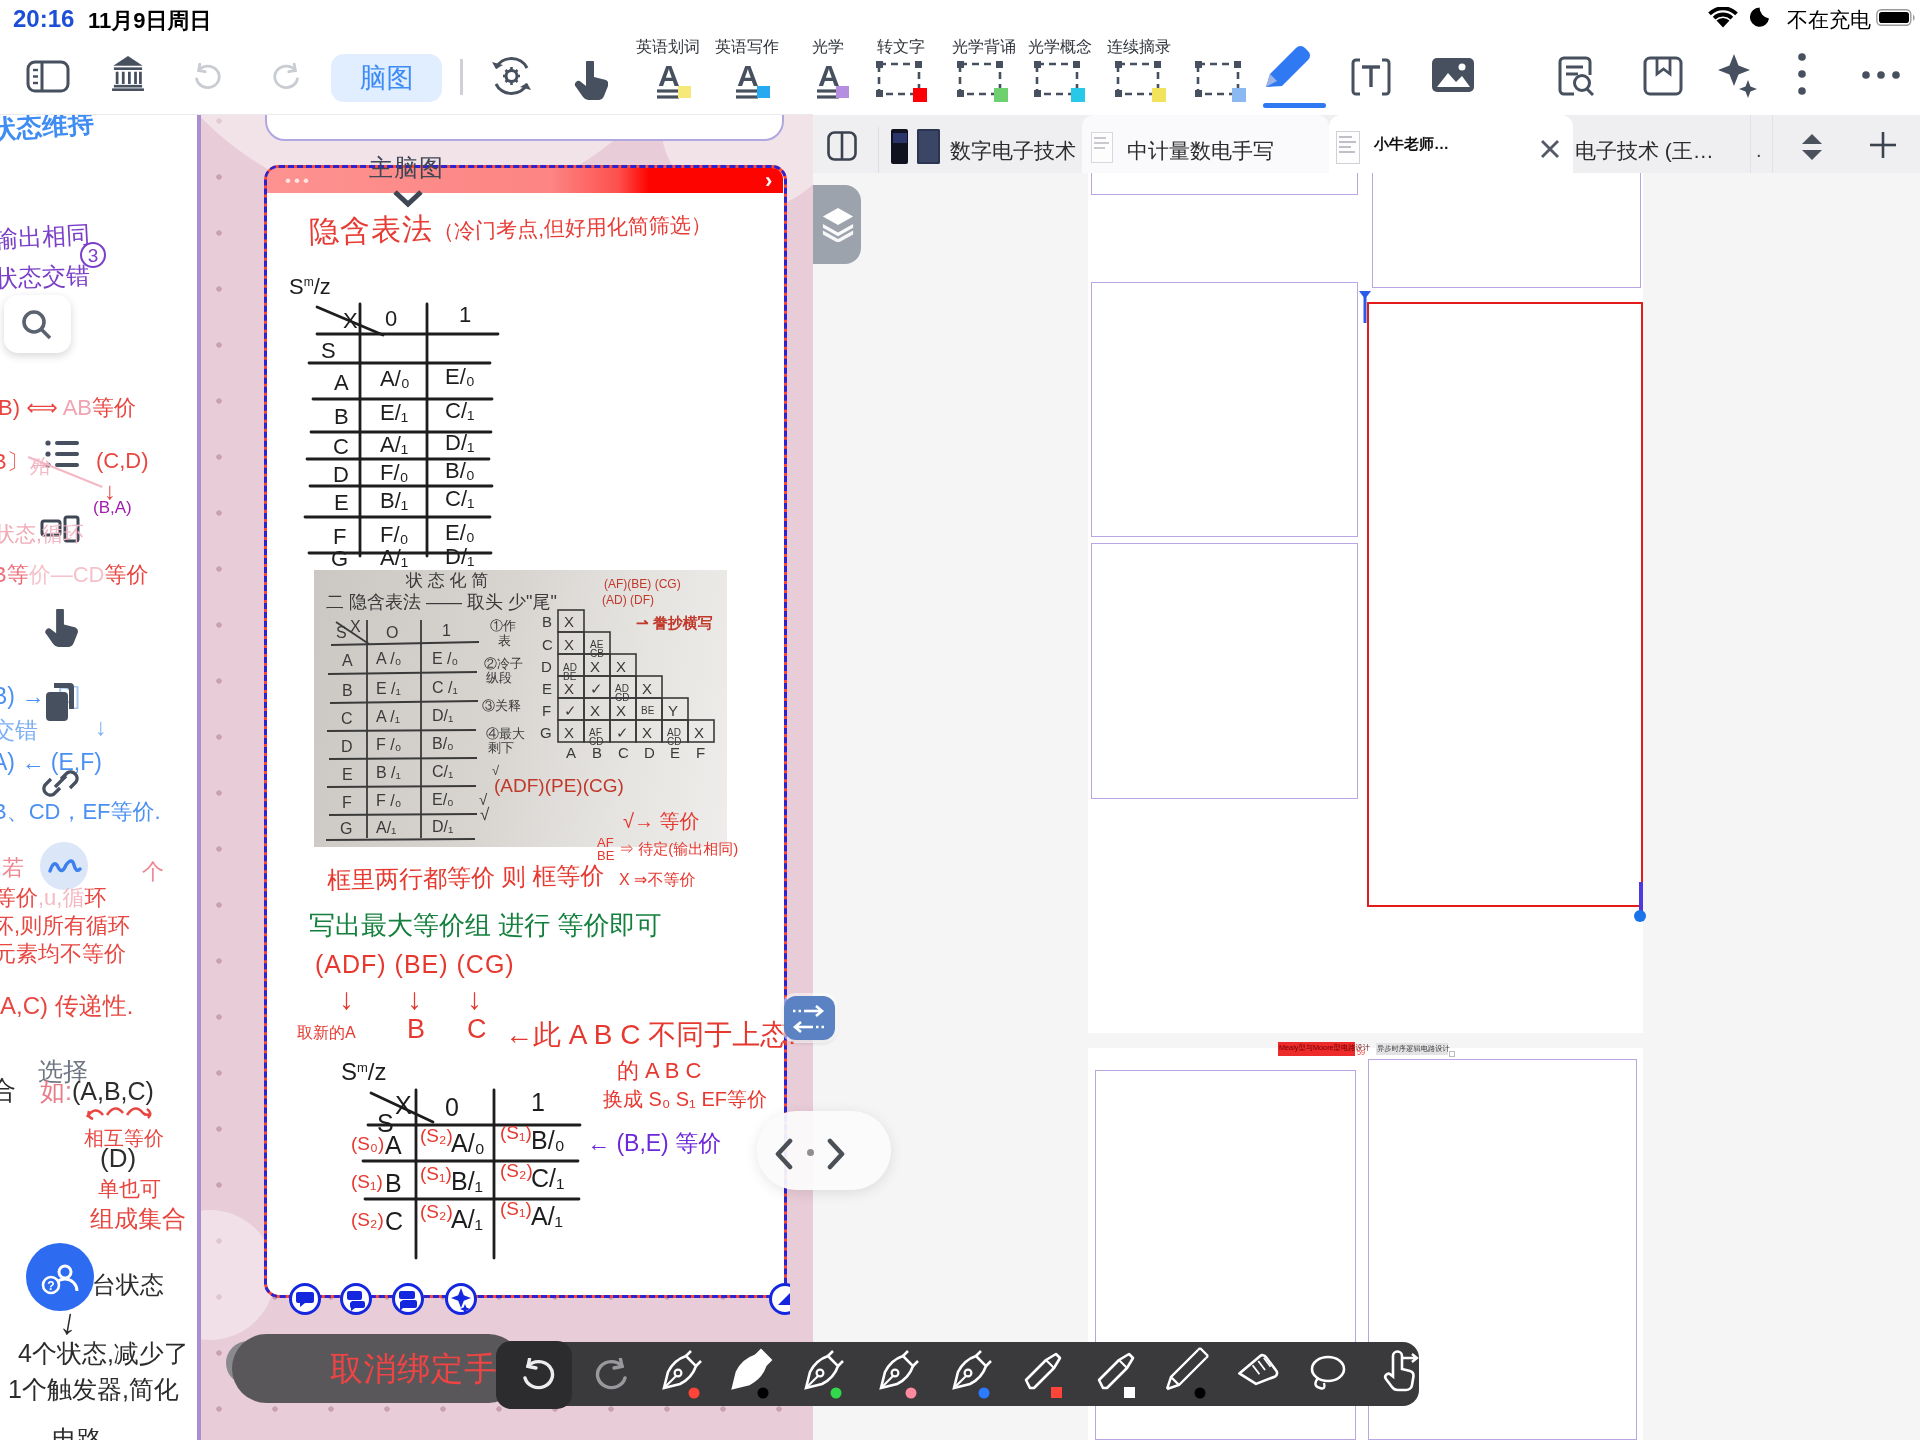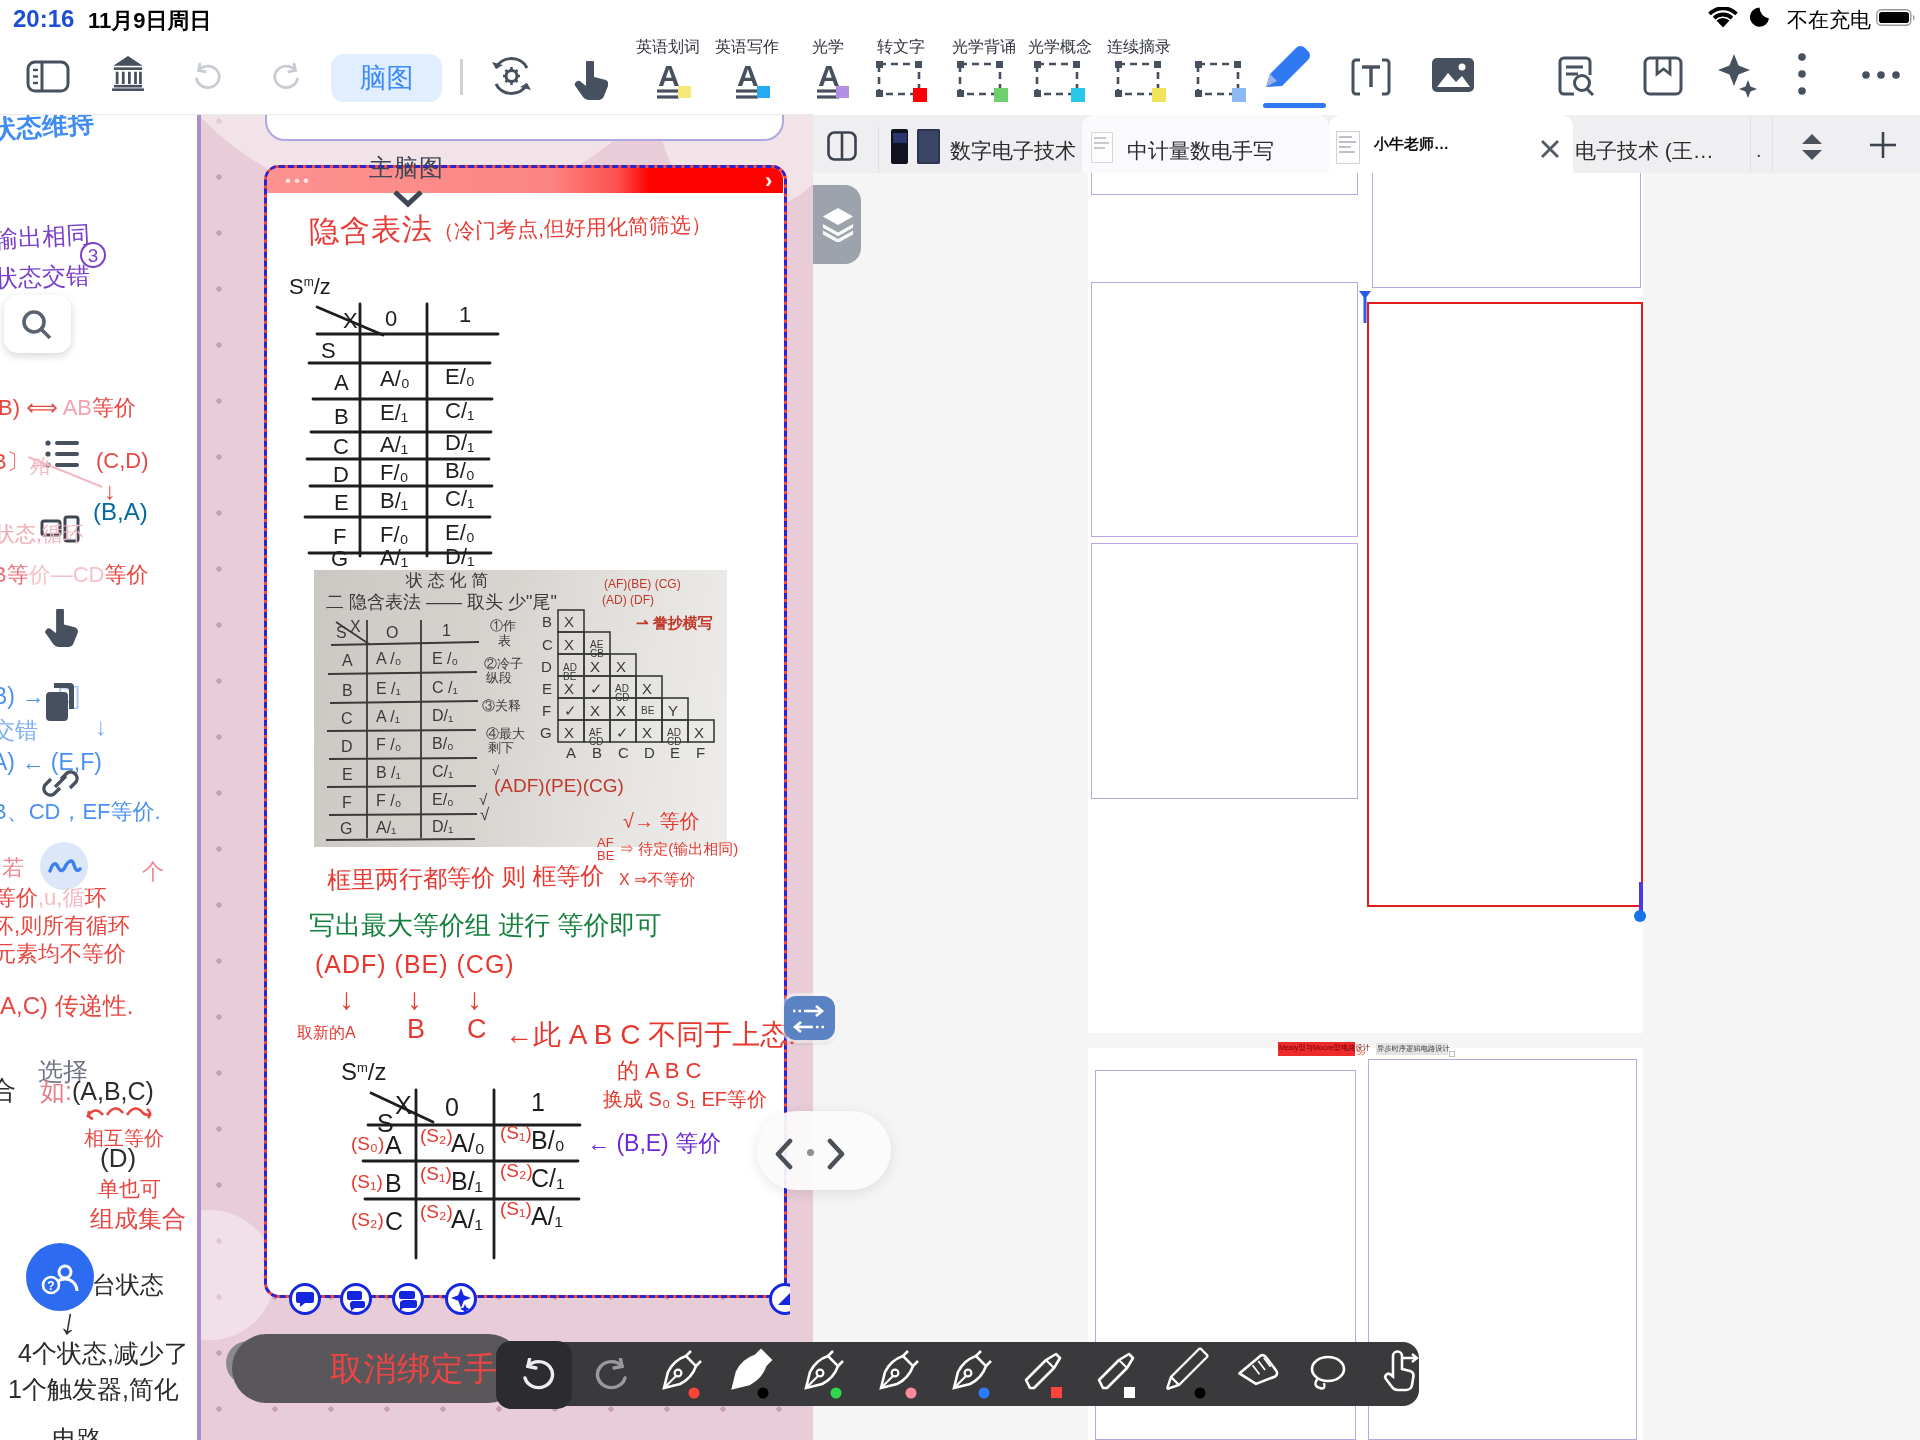--- a/index.html
+++ b/index.html
@@ -230,21 +230,21 @@
         <circle cx="4" cy="17" r="2.6"></circle>
         <circle cx="4" cy="28" r="2.6"></circle>
         <rect x="11" y="4" width="24" height="4" rx="2"></rect>
         <rect x="11" y="15" width="24" height="4" rx="2"></rect>
         <rect x="11" y="26" width="24" height="4" rx="2"></rect>
       </g>
     </svg>
   <div class="a" style="left:-8px;top:332px;font-size:22px;color:#e84741">B〕<span style="color:#f0aab8">→</span></div>
   <div class="a" style="left:96px;top:333px;font-size:22px;color:#e84741">(C,D)</div>
   <div class="a" style="left:104px;top:362px;font-size:24px;color:#e84741">↓</div>
-  <div class="a" style="left:93px;top:383px;font-size:24px;color:#0369a1">(B,A)</div>
+  <div class="a" style="left:93px;top:383px;font-size:17px;color:#a21caf">(B,A)</div>
   <div class="a" style="left:20px;top:355px;width:80px;height:30px;border-top:2px solid #f3b8c4;transform:rotate(22deg)"></div>
   <div class="a" style="left:30px;top:338px;font-size:20px;color:#f3b8c4">殆</div>
   <svg class="a" style="left:40px;top:400px" width="46" height="30" viewBox="0 0 46 30" fill="none" stroke="#3f4654" stroke-width="3">
       <rect x="2" y="6" width="18" height="14" rx="2"></rect>
       <rect x="25" y="2" width="13" height="24" rx="2"></rect>
     </svg>
   <div class="a" style="left:-6px;top:405px;font-size:21px;color:#f0aab8">状态,<span style="color:#f3b8c4">循环</span></div>
   <div class="a" style="left:-8px;top:445px;font-size:22px;color:#ee6c77">B等<span style="color:#f5c2cc">价—CD</span><span style="color:#e84741">等价</span></div>
 
   <svg class="a" style="left:43px;top:494px" width="36" height="38" viewBox="0 0 34 39">

